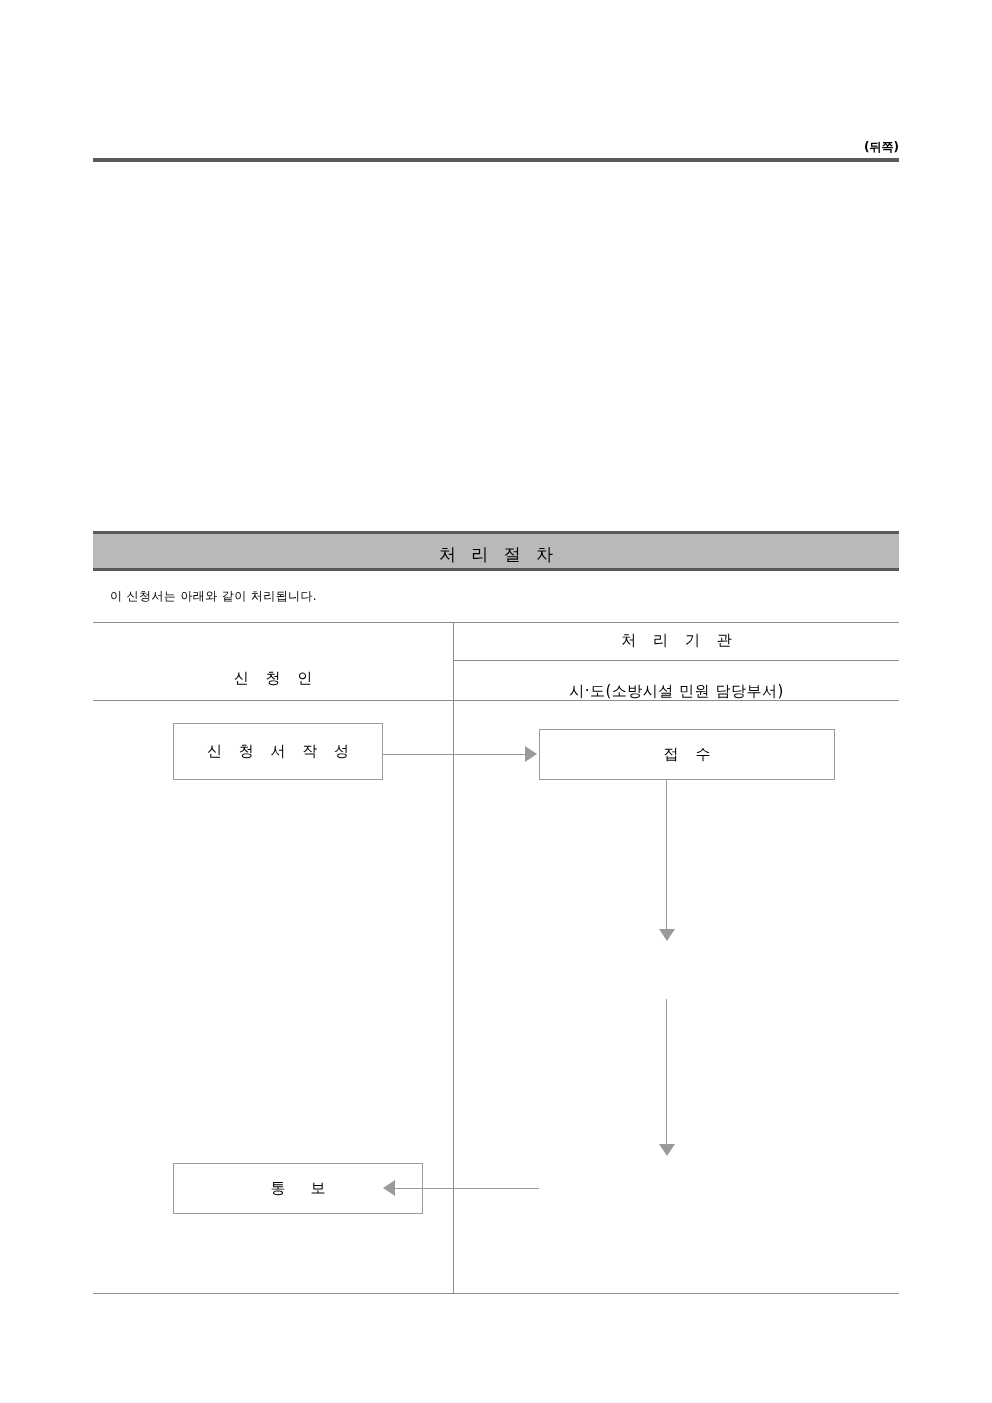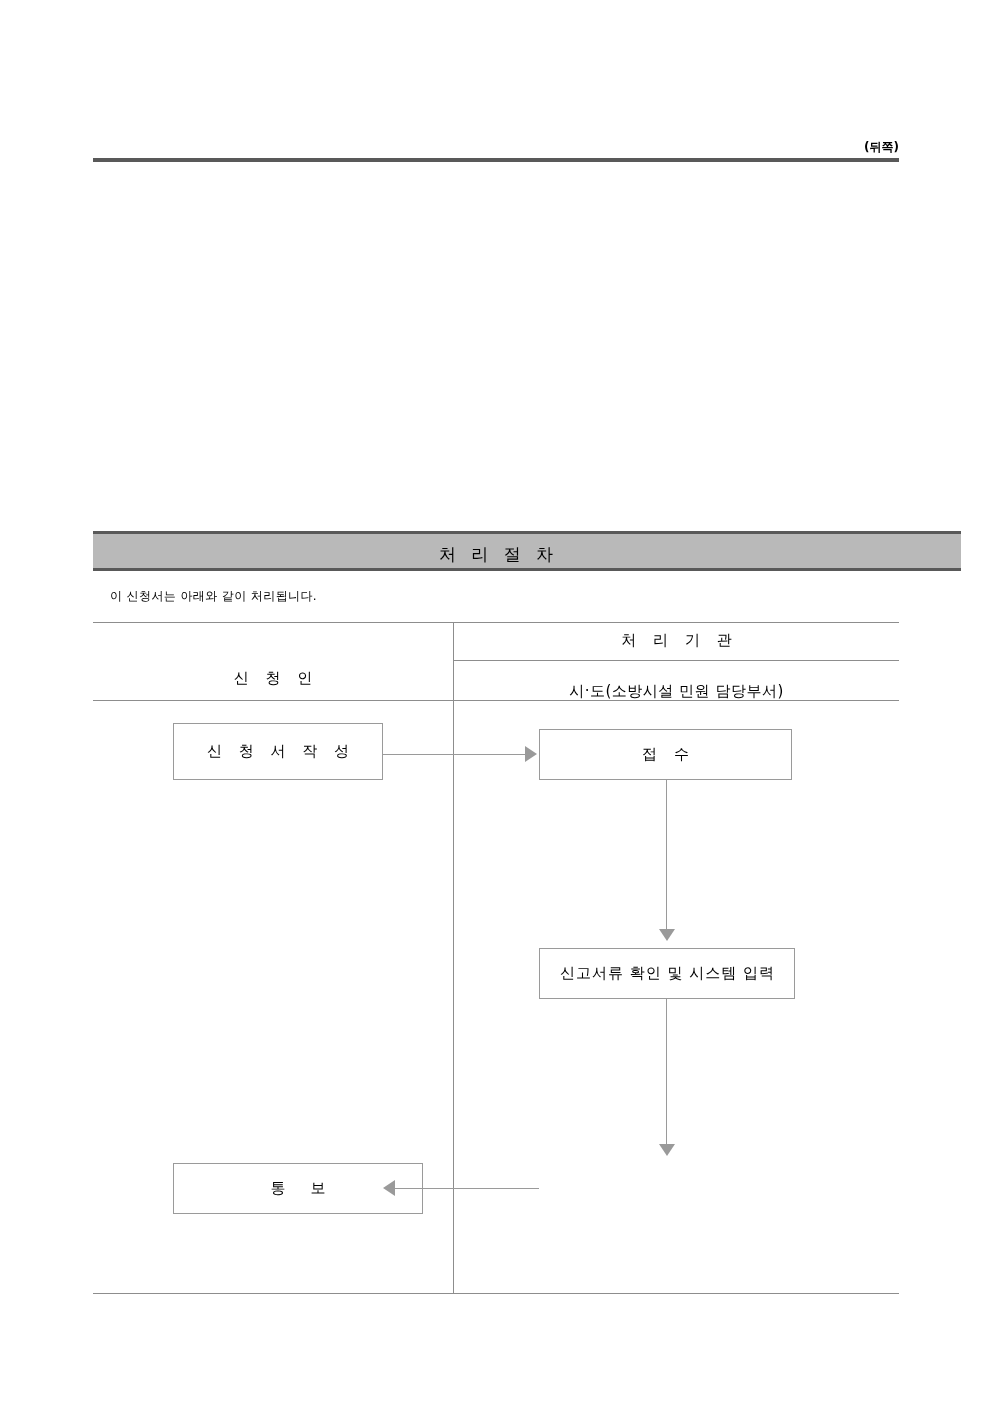--- a/index.html
+++ b/index.html
@@ -35,21 +35,21 @@
     width: 806px;
     height: 4px;
     background: #595959;
   }
 
   
   .section-band {
     position: absolute;
     left: 93px;
     top: 531px;
-    width: 868px;
+    width: 806px;
     height: 40px;
     background: #b9b9b9;
     border-top: 3px solid #595959;
     border-bottom: 3px solid #595959;
     box-sizing: border-box;
   }
   .section-band-label {
     position: absolute;
     left: 0;
     top: 0;
@@ -125,21 +125,21 @@
     box-sizing: border-box;
     border: 1px solid #9a9a9a;
     background: #ffffff;
     display: flex;
     align-items: center;
     justify-content: center;
     font-size: 15px;
     color: #000;
   }
   .box-apply   { left: 80px;  top: 101px; width: 210px; height: 57px; letter-spacing: 6px; text-indent: 6px; text-align: right; }
-  .box-receive { left: 446px; top: 107px; width: 253px; height: 51px; letter-spacing: 6px; text-indent: 6px; }
+  .box-receive { left: 446px; top: 107px; width: 296px; height: 51px; letter-spacing: 6px; text-indent: 6px; }
   .box-check   { left: 446px; top: 326px; width: 256px; height: 51px; letter-spacing: 1px;  text-indent: 1px; }
   .box-draft   { left: 446px; top: 541px; width: 256px; height: 51px; letter-spacing: 6px; text-indent: 6px; }
   .box-notify  { left: 80px;  top: 541px; width: 250px; height: 51px; letter-spacing: 10px; text-indent: 10px; }
 
   
   .conn-line-h {
     position: absolute;
     height: 1px;
     background: #9a9a9a;
   }
@@ -192,21 +192,20 @@
   <div class="hline" style="left:0px; top:78px; width:806px;"></div>
   <div class="hline" style="left:0px; top:671px; width:806px;"></div>
   <div class="vline" style="left:360px; top:0px; height:671px;"></div>
 
   <div class="col-head applicant">신 청 인</div>
   <div class="col-head agency">처 리 기 관</div>
   <div class="col-head agency-sub">시·도(소방시설 민원 담당부서)</div>
 
   <div class="flow-box box-apply">신 청 서  작 성</div>
   <div class="flow-box box-receive">접 수</div>
-  <div class="flow-box box-check">신고서류 확인 및 시스템 입력</div>
   <div class="flow-box box-notify">통 보</div>
 
   <div class="conn-line-h" style="left:290px; top:132px; width:143px;"></div>
   <div class="arrow-right" style="left:432px; top:124px;"></div>
 
   <div class="conn-line-v" style="left:573px; top:158px; height:151px;"></div>
   <div class="arrow-down" style="left:566px; top:307px;"></div>
 
   <div class="conn-line-v" style="left:573px; top:377px; height:148px;"></div>
   <div class="arrow-down" style="left:566px; top:522px;"></div>

